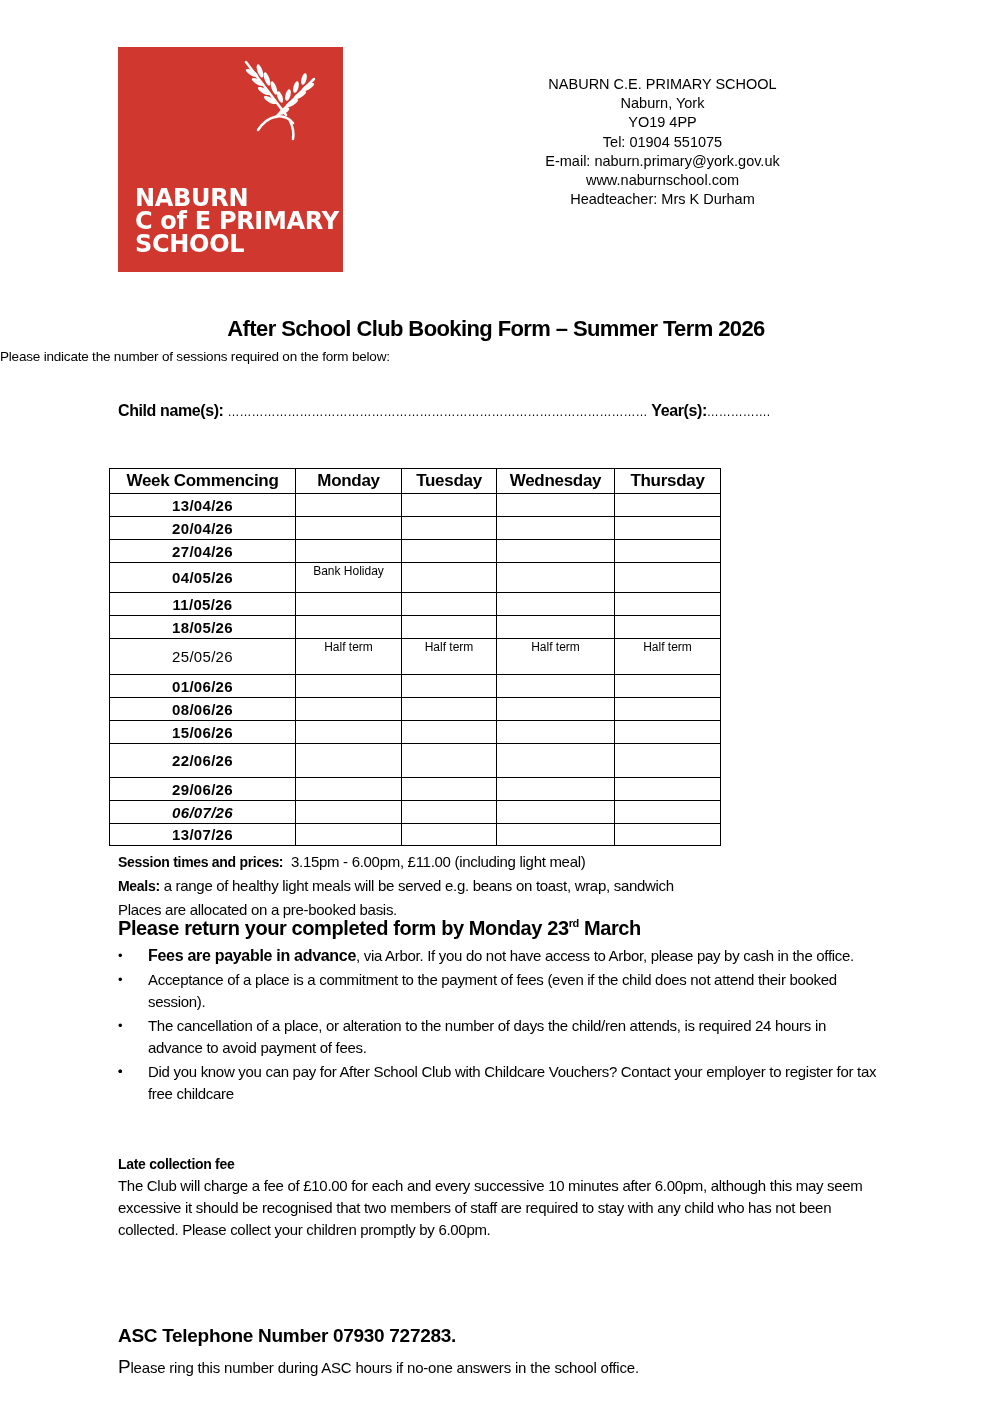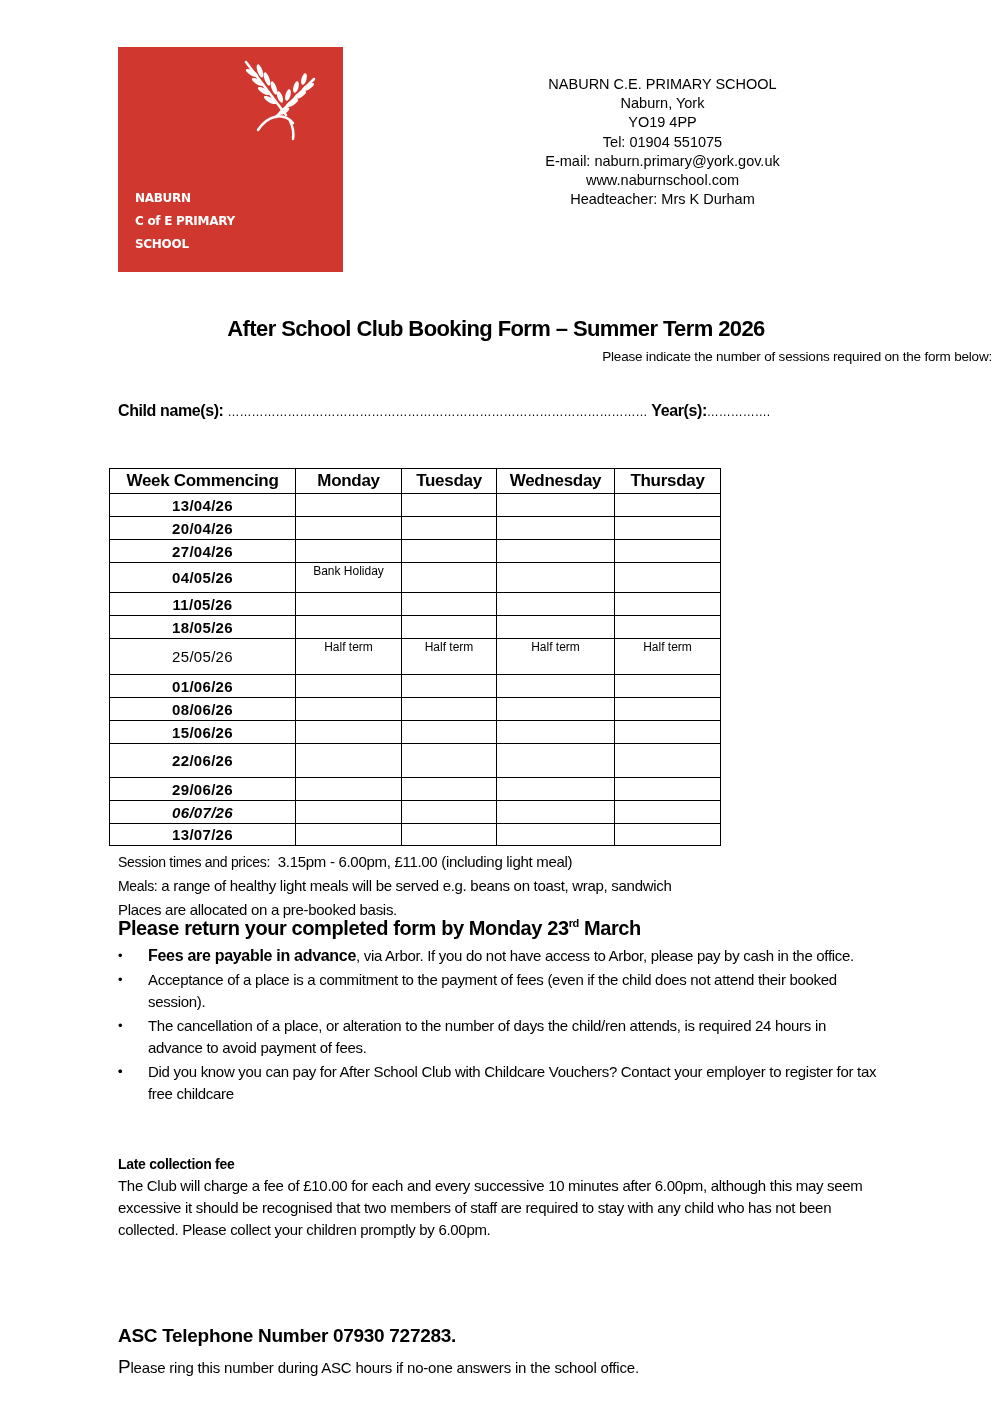--- a/index.html
+++ b/index.html
@@ -1,33 +1,33 @@
 <!DOCTYPE html>
 <html><head>
 <meta charset="utf-8">
 <style>
   html, body { margin: 0; padding: 0; background: #ffffff; }
   body { width: 992px; height: 1403px; position: relative; overflow: hidden; font-family: "Liberation Sans", sans-serif; color: #000; }
   .logo { position: absolute; left: 118px; top: 47px; width: 225px; height: 225px; background: #d0372f; }
   .logo svg { position: absolute; left: 120px; top: 10px; }
-  .logo-text { position: absolute; left: 17px; top: 140px; color: #fff; font-family: "DejaVu Sans", sans-serif; font-weight: bold; font-size: 12px; line-height: 23px; letter-spacing: -0.3px; }
+  .logo-text { position: absolute; left: 17px; top: 140px; color: #fff; font-family: "DejaVu Sans", sans-serif; font-weight: bold; font-size: 24px; line-height: 23px; letter-spacing: -0.3px; }
   .address { position: absolute; left: 500px; top: 75px; width: 325px; text-align: center; font-family: "Liberation Sans", sans-serif; font-size: 14.5px; line-height: 19.2px; }
   .title { position: absolute; left: 0; width: 992px; top: 316px; text-align: center; font-family: "Liberation Sans", sans-serif; font-weight: bold; font-size: 22px; letter-spacing: -0.6px; }
-  .subtitle { position: absolute; left: 0; width: 992px; top: 349px; text-align: right; font-size: 13.5px; letter-spacing: -0.2px; }
+  .subtitle { position: absolute; left: 0; width: 992px; top: 349px; text-align: left; font-size: 13.5px; letter-spacing: -0.2px; }
   .child-line { position: absolute; left: 118px; top: 402px; font-weight: bold; font-size: 16px; letter-spacing: -0.4px; white-space: nowrap; }
   .child-line .dots { font-weight: normal; font-size: 12px; letter-spacing: 0; }
   table.booking { position: absolute; left: 109px; top: 468px; border-collapse: collapse; }
   table.booking td, table.booking th { border: 1px solid #000; padding: 0; text-align: center; vertical-align: middle; }
   table.booking th { font-weight: bold; font-size: 17px; height: 24px; letter-spacing: -0.3px; }
   table.booking td.wk { font-weight: bold; font-size: 15px; letter-spacing: 0.3px; }
   table.booking td.wk.plain { font-weight: normal; }
   table.booking td.note { font-size: 12px; vertical-align: top; padding-top: 1px; }
   .c0 { width: 185px; } .c1 { width: 105px; } .c2 { width: 94px; } .c3 { width: 117px; } .c4 { width: 105px; }
   .info { position: absolute; left: 118px; top: 850px; width: 760px; font-size: 15px; line-height: 23px; letter-spacing: -0.3px; }
-  .info b { font-weight: normal; font-size: 14px; }
+  .info b { font-weight: bold; font-size: 14px; }
   .return-heading { position: absolute; left: 118px; top: 917px; font-weight: bold; font-size: 20px; letter-spacing: -0.4px; white-space: nowrap; }
   .return-heading sup { font-size: 11px; }
   ul.terms { position: absolute; left: 118px; top: 945px; width: 760px; margin: 0; padding: 0; list-style: none; font-size: 15px; line-height: 22.5px; letter-spacing: -0.3px; }
   ul.terms li { position: relative; padding-left: 30px; margin-bottom: 1px; }
   ul.terms li .bullet { position: absolute; left: 0; top: 0; font-size: 13px; }
   ul.terms li b { font-size: 16px; }
   .late { position: absolute; left: 118px; top: 1153px; width: 760px; font-size: 15px; line-height: 22px; letter-spacing: -0.3px; }
   .late .late-title { font-weight: bold; font-size: 14px; }
   .asc-phone { position: absolute; left: 118px; top: 1325px; font-weight: bold; font-size: 19px; letter-spacing: -0.3px; }
   .asc-note { position: absolute; left: 118px; top: 1356px; font-size: 15px; letter-spacing: -0.2px; }

